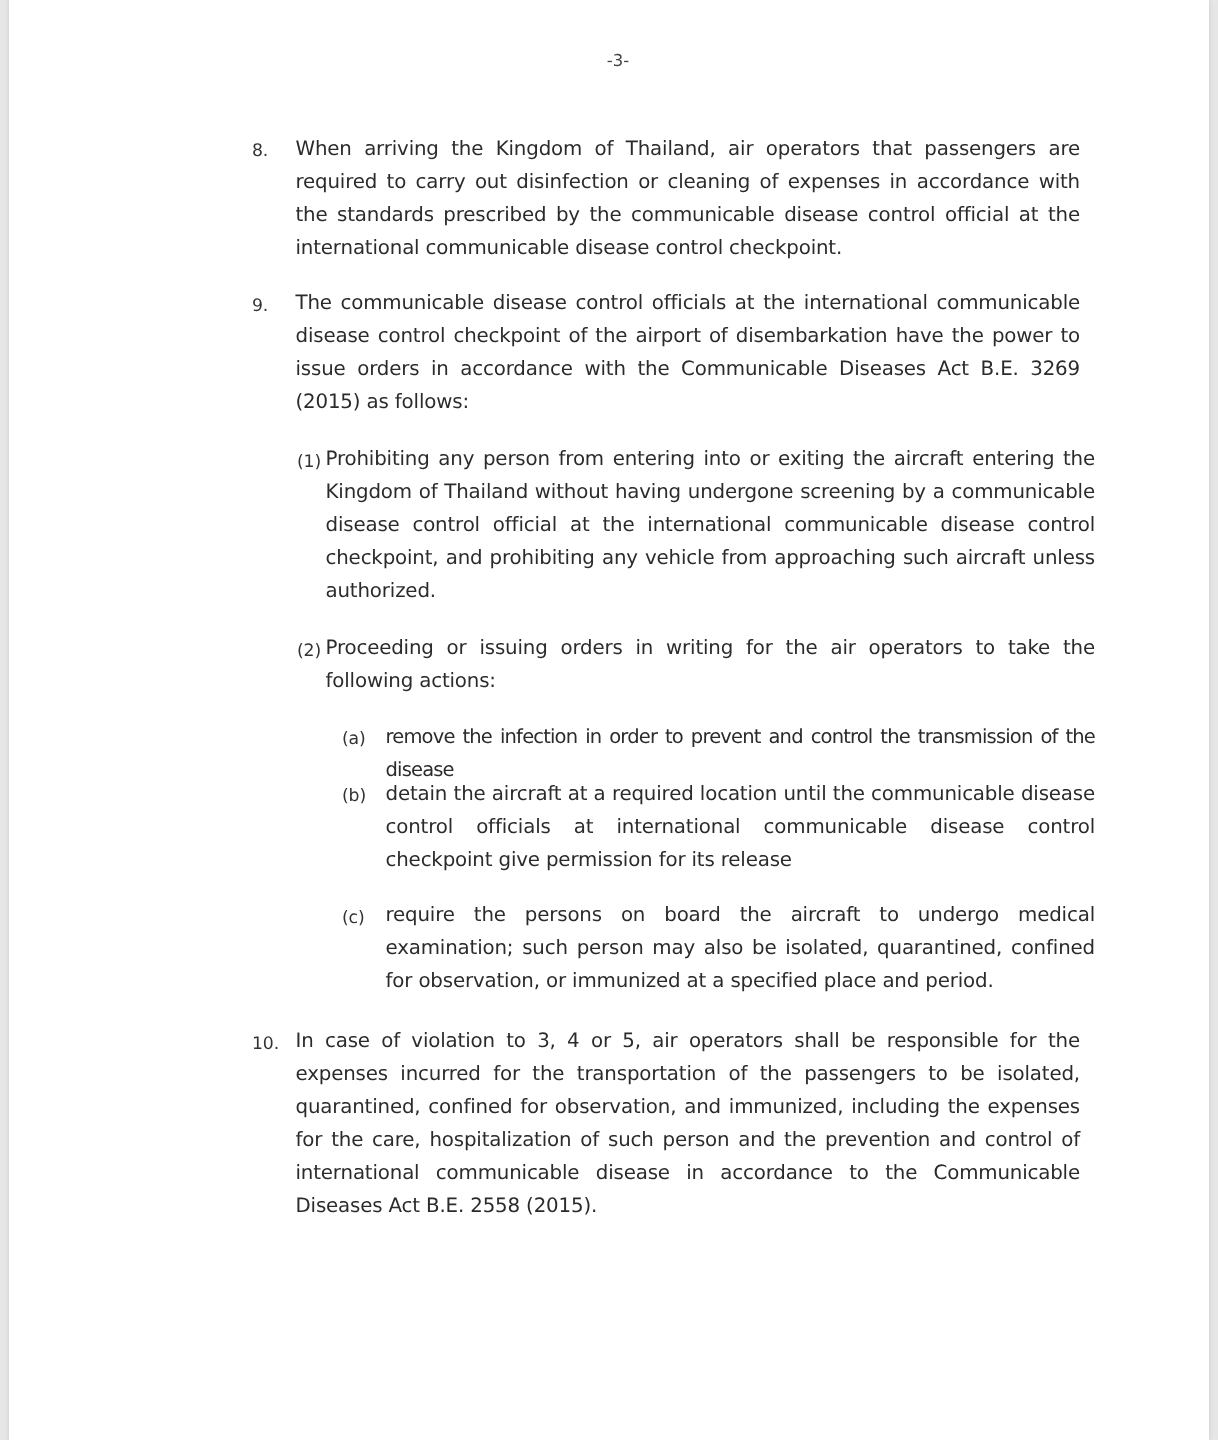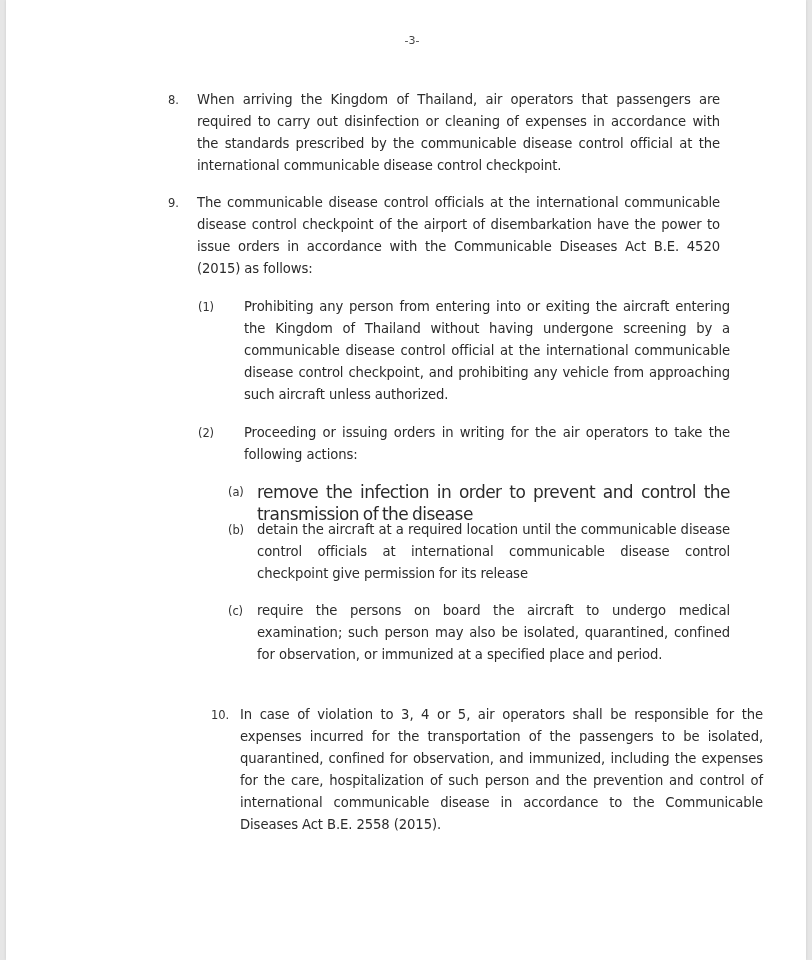--- a/index.html
+++ b/index.html
@@ -28,45 +28,45 @@
     }
     .item .body {
       margin-left: 29px; text-align: justify; text-align-last: left;
     }
     .sub {
       position: absolute; left: 198px; width: 532px;
     }
     .sub .num {
       position: absolute; left: 0; top: 0; font-size: 11.5px; line-height: 22px; color: #333;
     }
-    .sub .body { margin-left: 46px; text-align: justify; text-align-last: left; }
+    .sub .body { margin-left: 19px; text-align: justify; text-align-last: left; }
     .subsub {
       position: absolute; left: 228px; width: 502px;
     }
     .subsub .num {
       position: absolute; left: 0; top: 0; font-size: 11.5px; line-height: 22px; color: #333;
     }
     .subsub .body { margin-left: 29px; text-align: justify; text-align-last: left; }
-    .tight { letter-spacing: -0.55px; word-spacing: -1px; font-size: 17px; }
+    .tight { letter-spacing: -0.55px; word-spacing: -1px; font-size: 13px; }
   </style>
 </head>
 <body>
 
 <div class="page"></div>
 
 <div class="pagenum">-3-</div>
 
 <div class="item txt" style="top:89px;">
   <span class="num">8.</span>
   <div class="body">When arriving the Kingdom of Thailand, air operators that passengers are required to carry out disinfection or cleaning of expenses in accordance with the standards prescribed by the communicable disease control official at the international communicable disease control checkpoint.</div>
 </div>
 
 <div class="item txt" style="top:192px;">
   <span class="num">9.</span>
-  <div class="body">The communicable disease control officials at the international communicable disease control checkpoint of the airport of disembarkation have the power to issue orders in accordance with the Communicable Diseases Act B.E. 4520 (2015) as follows:</div>
+  <div class="body">The communicable disease control officials at the international communicable disease control checkpoint of the airport of disembarkation have the power to issue orders in accordance with the Communicable Diseases Act B.E. 3269 (2015) as follows:</div>
 </div>
 
 <div class="sub txt" style="top:296px;">
   <span class="num">(1)</span>
   <div class="body">Prohibiting any person from entering into or exiting the aircraft entering the Kingdom of Thailand without having undergone screening by a communicable disease control official at the international communicable disease control checkpoint, and prohibiting any vehicle from approaching such aircraft unless authorized.</div>
 </div>
 
 <div class="sub txt" style="top:422px;">
   <span class="num">(2)</span>
   <div class="body">Proceeding or issuing orders in writing for the air operators to take the following actions:</div>
@@ -80,16 +80,16 @@
 <div class="subsub txt" style="top:519px;">
   <span class="num">(b)</span>
   <div class="body">detain the aircraft at a required location until the communicable disease control officials at international communicable disease control checkpoint give permission for its release</div>
 </div>
 
 <div class="subsub txt" style="top:600px;">
   <span class="num">(c)</span>
   <div class="body">require the persons on board the aircraft to undergo medical examination; such person may also be isolated, quarantined, confined for observation, or immunized at a specified place and period.</div>
 </div>
 
-<div class="item txt" style="top:704px;margin-left:43px;">
+<div class="item txt" style="top:684px;">
   <span class="num">10.</span>
   <div class="body">In case of violation to 3, 4 or 5, air operators shall be responsible for the expenses incurred for the transportation of the passengers  to be isolated, quarantined, confined for observation, and immunized, including the expenses for the care, hospitalization of such person and the prevention and control of international communicable disease in accordance to the Communicable Diseases Act B.E. 2558 (2015).</div>
 </div>
 
 </body></html>

